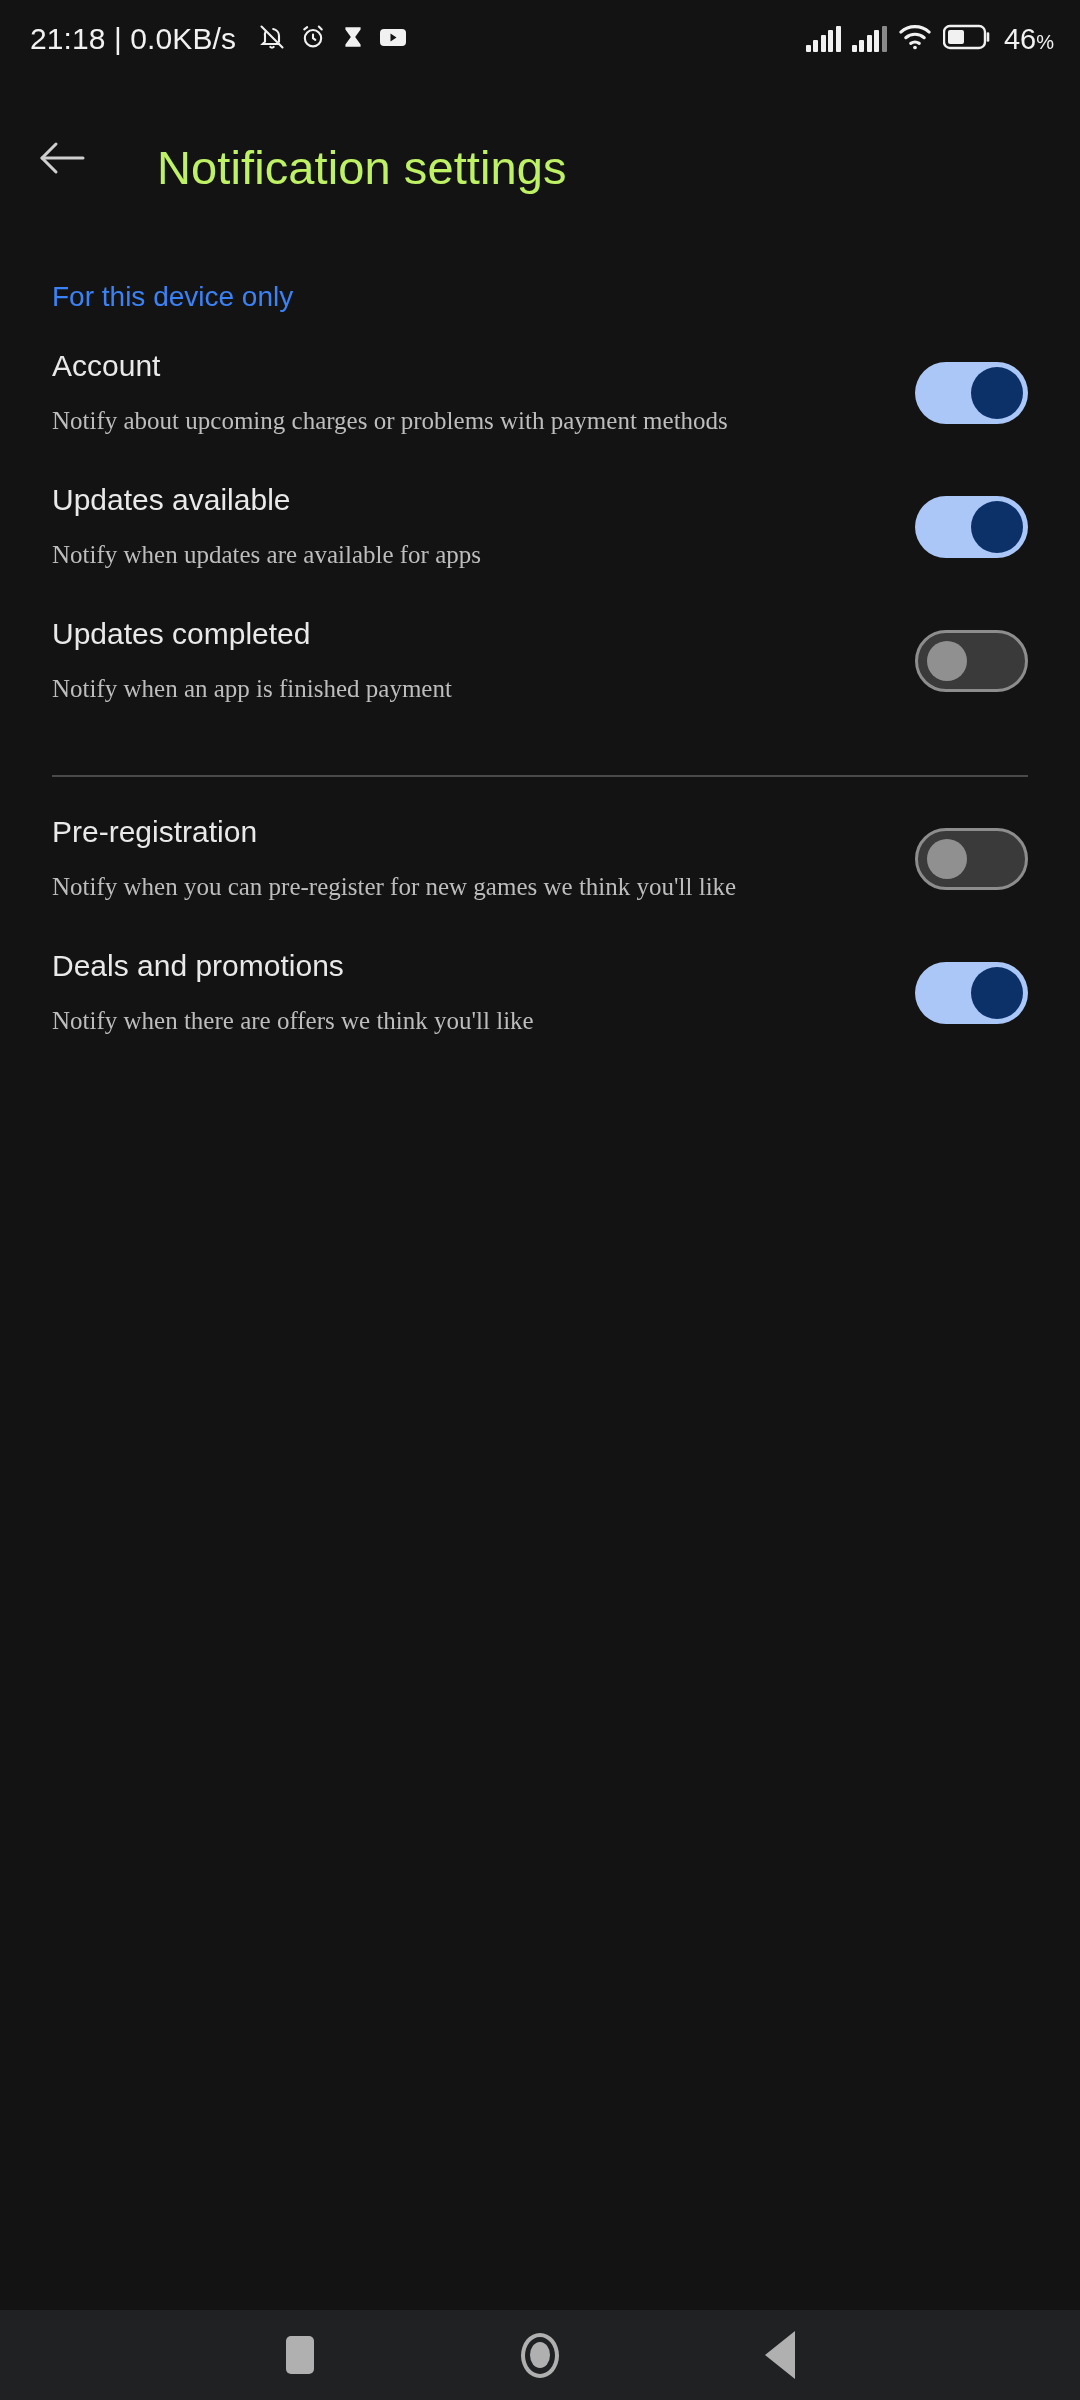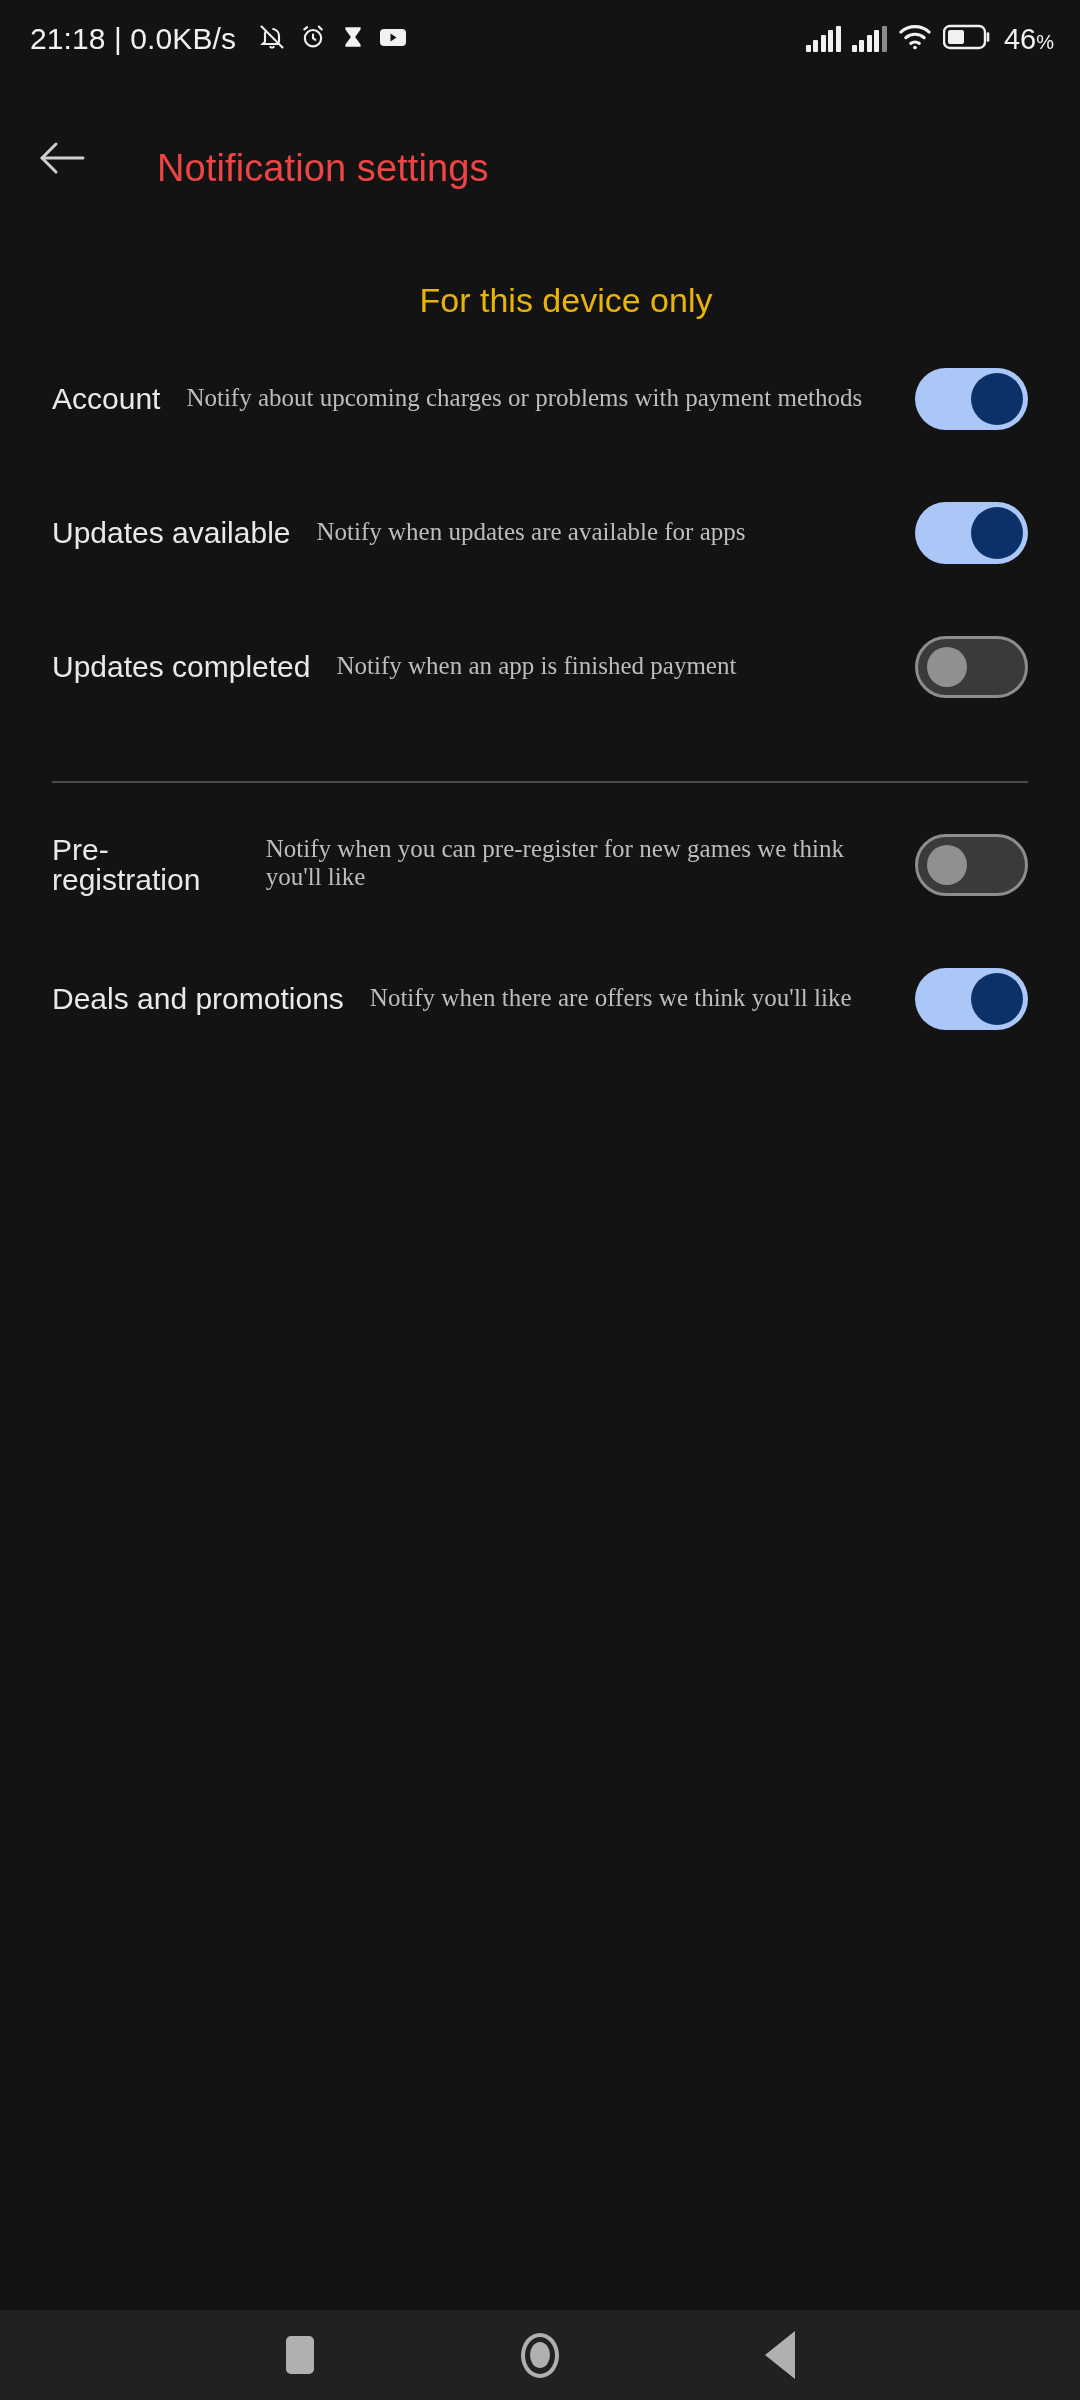--- a/index.html
+++ b/index.html
@@ -90,54 +90,53 @@
   }
   .back-arrow {
     width: 96px;
     height: 95px;
     display: flex;
     align-items: center;
     justify-content: center;
     margin-left: 14px;
   }
   .page-title {
-    color: #ef4444;
-    font-size: 38px;
+    color: #bef264;
+    font-size: 47px;
     margin-left: 47px;
     letter-spacing: 0.1px;
     line-height: 1;
     margin-top: 20px;
   }
 
   
   .content {
     position: absolute;
     top: 205px; left: 0;
     width: 1080px;
   }
   .section-header {
-    color: #eab308;
-    font-size: 34px;
+    color: #3b82f6;
+    font-size: 28px;
     padding: 78px 0 0 52px;
     line-height: 1;
-    text-align: center;
   }
   .row {
     position: relative;
     display: flex;
     align-items: center;
     justify-content: space-between;
     padding: 0 52px;
     box-sizing: border-box;
     min-height: 104px;
     margin-top: 30px;
   }
   .row-texts {
     display: flex;
-    flex-direction: row;
+    flex-direction: column;
     gap: 26px;
     max-width: 840px;
   }
   .row-title {
     color: #e9e9e9;
     font-size: 30px;
     line-height: 1;
   }
   .row-sub {
     color: #bdbdbd;

